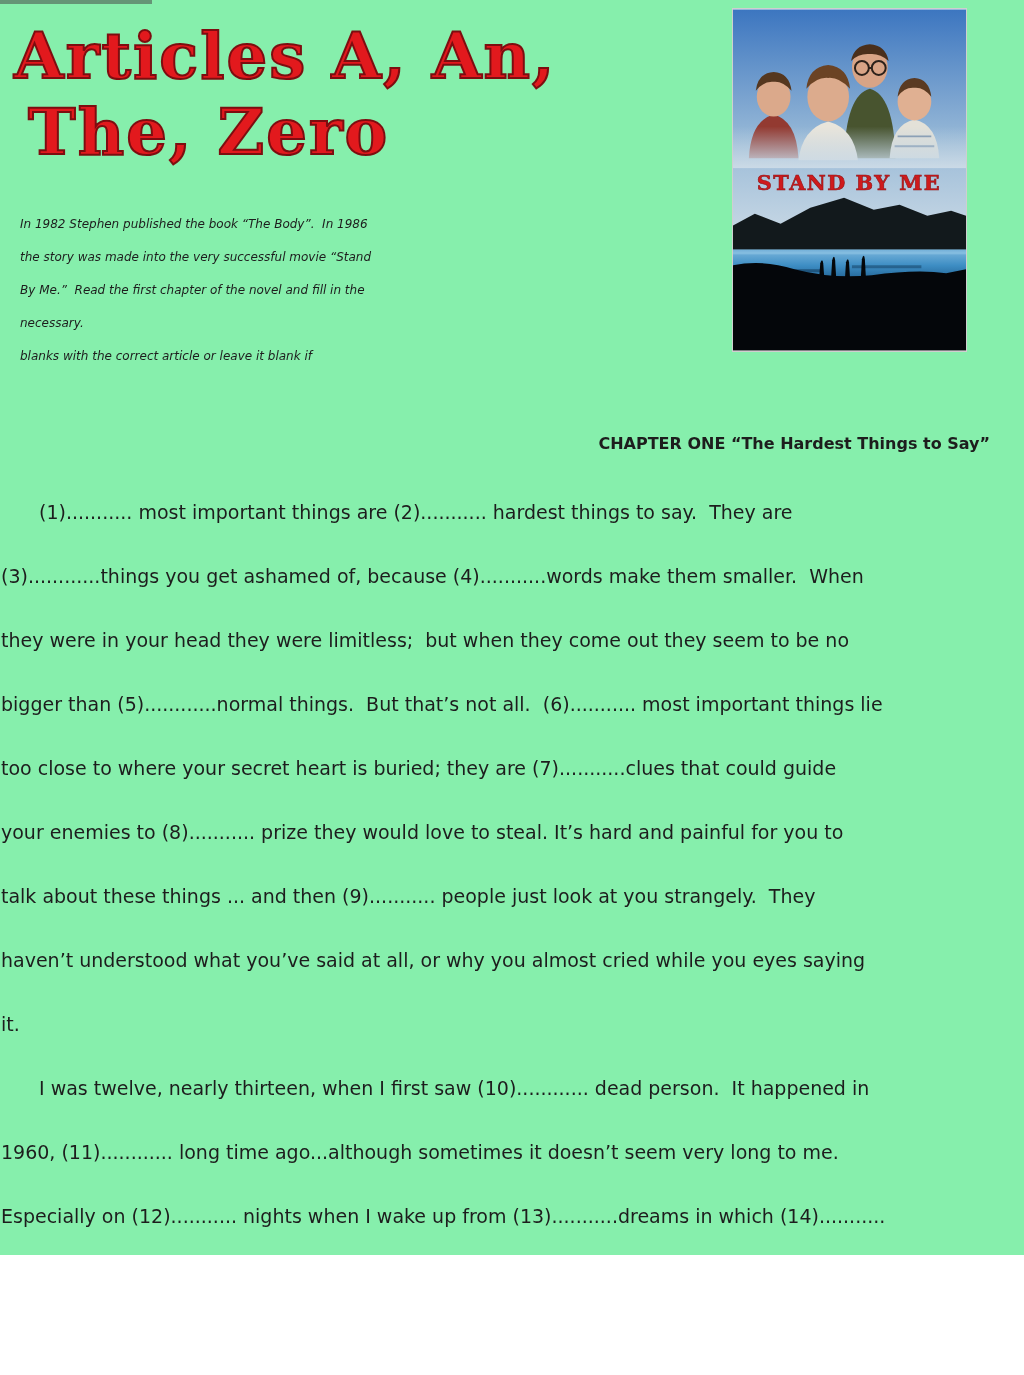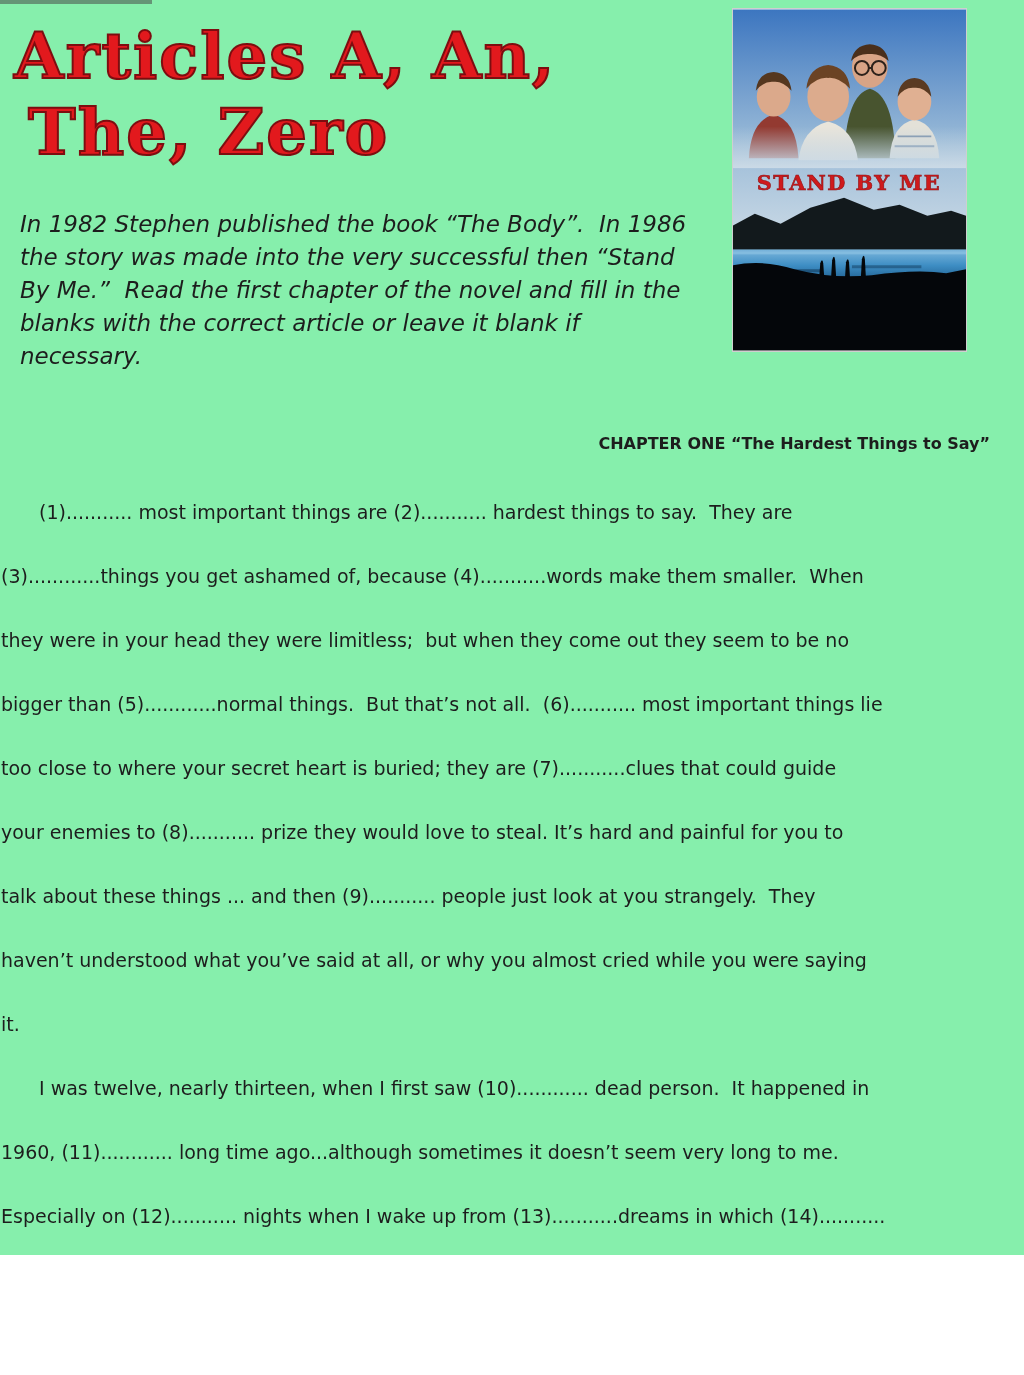--- a/index.html
+++ b/index.html
@@ -33,21 +33,21 @@
     letter-spacing: 2px;
   }
   .title .line2 { margin-left: 14px; display: block; }
   .title .line1 { display: block; }
   
   .intro {
     position: absolute;
     left: 20px; top: 208px;
     width: 680px;
     font-style: italic;
-    font-size: 23px;
+    font-size: 12px;
   }
   .intro .iline {
     white-space: pre;
     height: 33px;
     line-height: 33px;
   }
   
   .poster {
     position: absolute;
     left: 732px; top: 8px;
@@ -87,24 +87,24 @@
 
   <div class="scan-bar"></div>
 
   <div class="title">
     <span class="line1">Articles A, An,</span>
     <span class="line2">The, Zero</span>
   </div>
 
   <div class="intro">
     <div class="iline">In 1982 Stephen published the book “The Body”.  In 1986</div>
-    <div class="iline">the story was made into the very successful then “Stand</div>
+    <div class="iline">the story was made into the very successful movie “Stand</div>
     <div class="iline">By Me.”  Read the first chapter of the novel and fill in the</div>
+    <div class="iline">necessary.</div>
     <div class="iline">blanks with the correct article or leave it blank if</div>
-    <div class="iline">necessary.</div>
   </div>
 
   <div class="poster">
     <svg viewBox="0 0 235 344" xmlns="http://www.w3.org/2000/svg">
       <defs>
         <linearGradient id="sky" x1="0" y1="0" x2="0" y2="1">
           <stop offset="0" stop-color="#3c76c0"></stop>
           <stop offset="0.55" stop-color="#9cbcd8"></stop>
           <stop offset="1" stop-color="#d3dfe8"></stop>
         </linearGradient>
@@ -170,21 +170,21 @@
   <div class="chapter-heading">CHAPTER ONE “The Hardest Things to Say”</div>
 
   <div class="exercise">
     <div class="xline indent">(1)........... most important things are (2)........... hardest things to say.  They are</div>
     <div class="xline">(3)............things you get ashamed of, because (4)...........words make them smaller.  When</div>
     <div class="xline">they were in your head they were limitless;  but when they come out they seem to be no</div>
     <div class="xline">bigger than (5)............normal things.  But that’s not all.  (6)........... most important things lie</div>
     <div class="xline">too close to where your secret heart is buried; they are (7)...........clues that could guide</div>
     <div class="xline">your enemies to (8)........... prize they would love to steal. It’s hard and painful for you to</div>
     <div class="xline">talk about these things ... and then (9)........... people just look at you strangely.  They</div>
-    <div class="xline">haven’t understood what you’ve said at all, or why you almost cried while you were saying</div>
+    <div class="xline">haven’t understood what you’ve said at all, or why you almost cried while you eyes saying</div>
     <div class="xline">it.</div>
     <div class="xline indent">I was twelve, nearly thirteen, when I first saw (10)............ dead person.  It happened in</div>
     <div class="xline">1960, (11)............ long time ago...although sometimes it doesn’t seem very long to me.</div>
     <div class="xline">Especially on (12)........... nights when I wake up from (13)...........dreams in which (14)...........</div>
     <div class="xline">hail falls into his open eyes.</div>
   </div>
 
 </div>
 
 </body></html>

